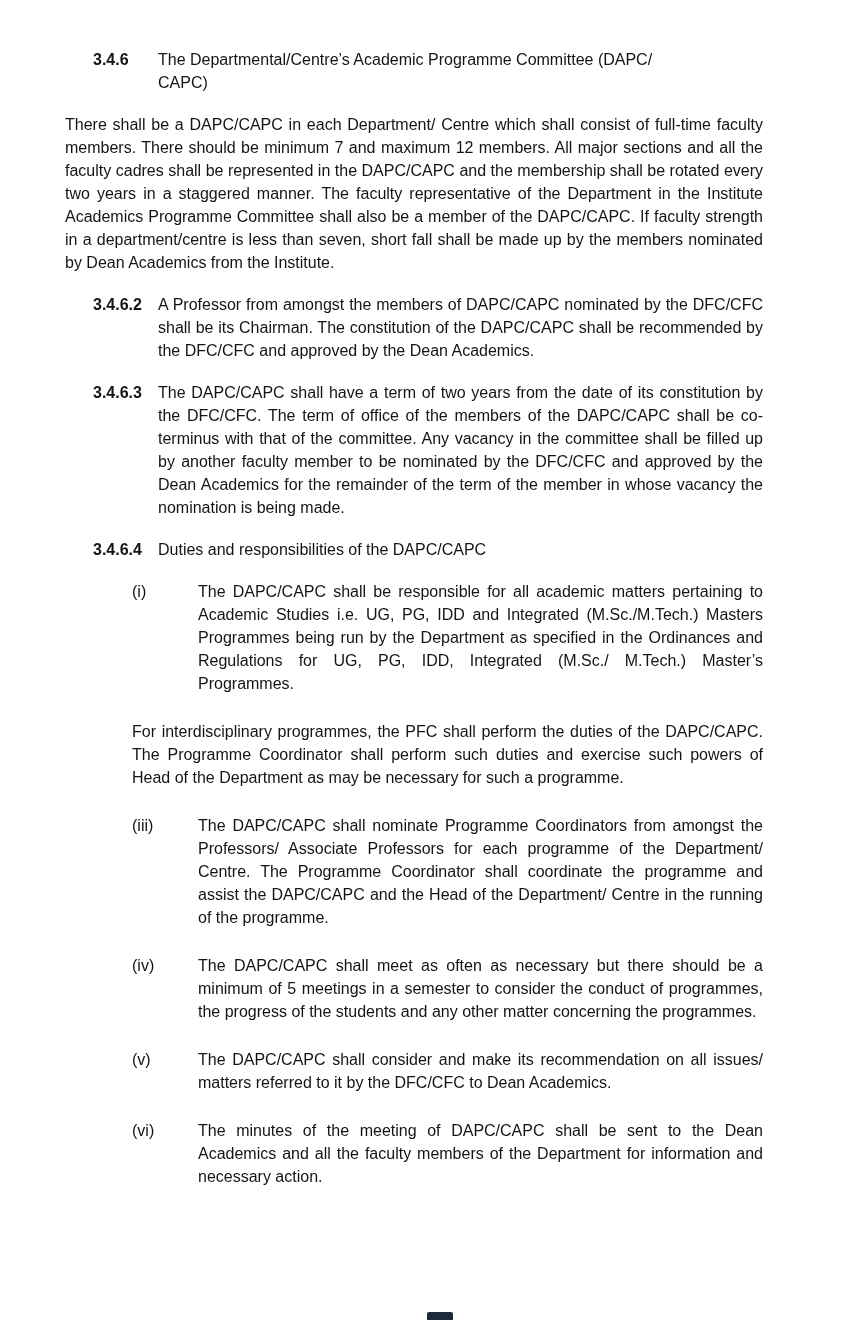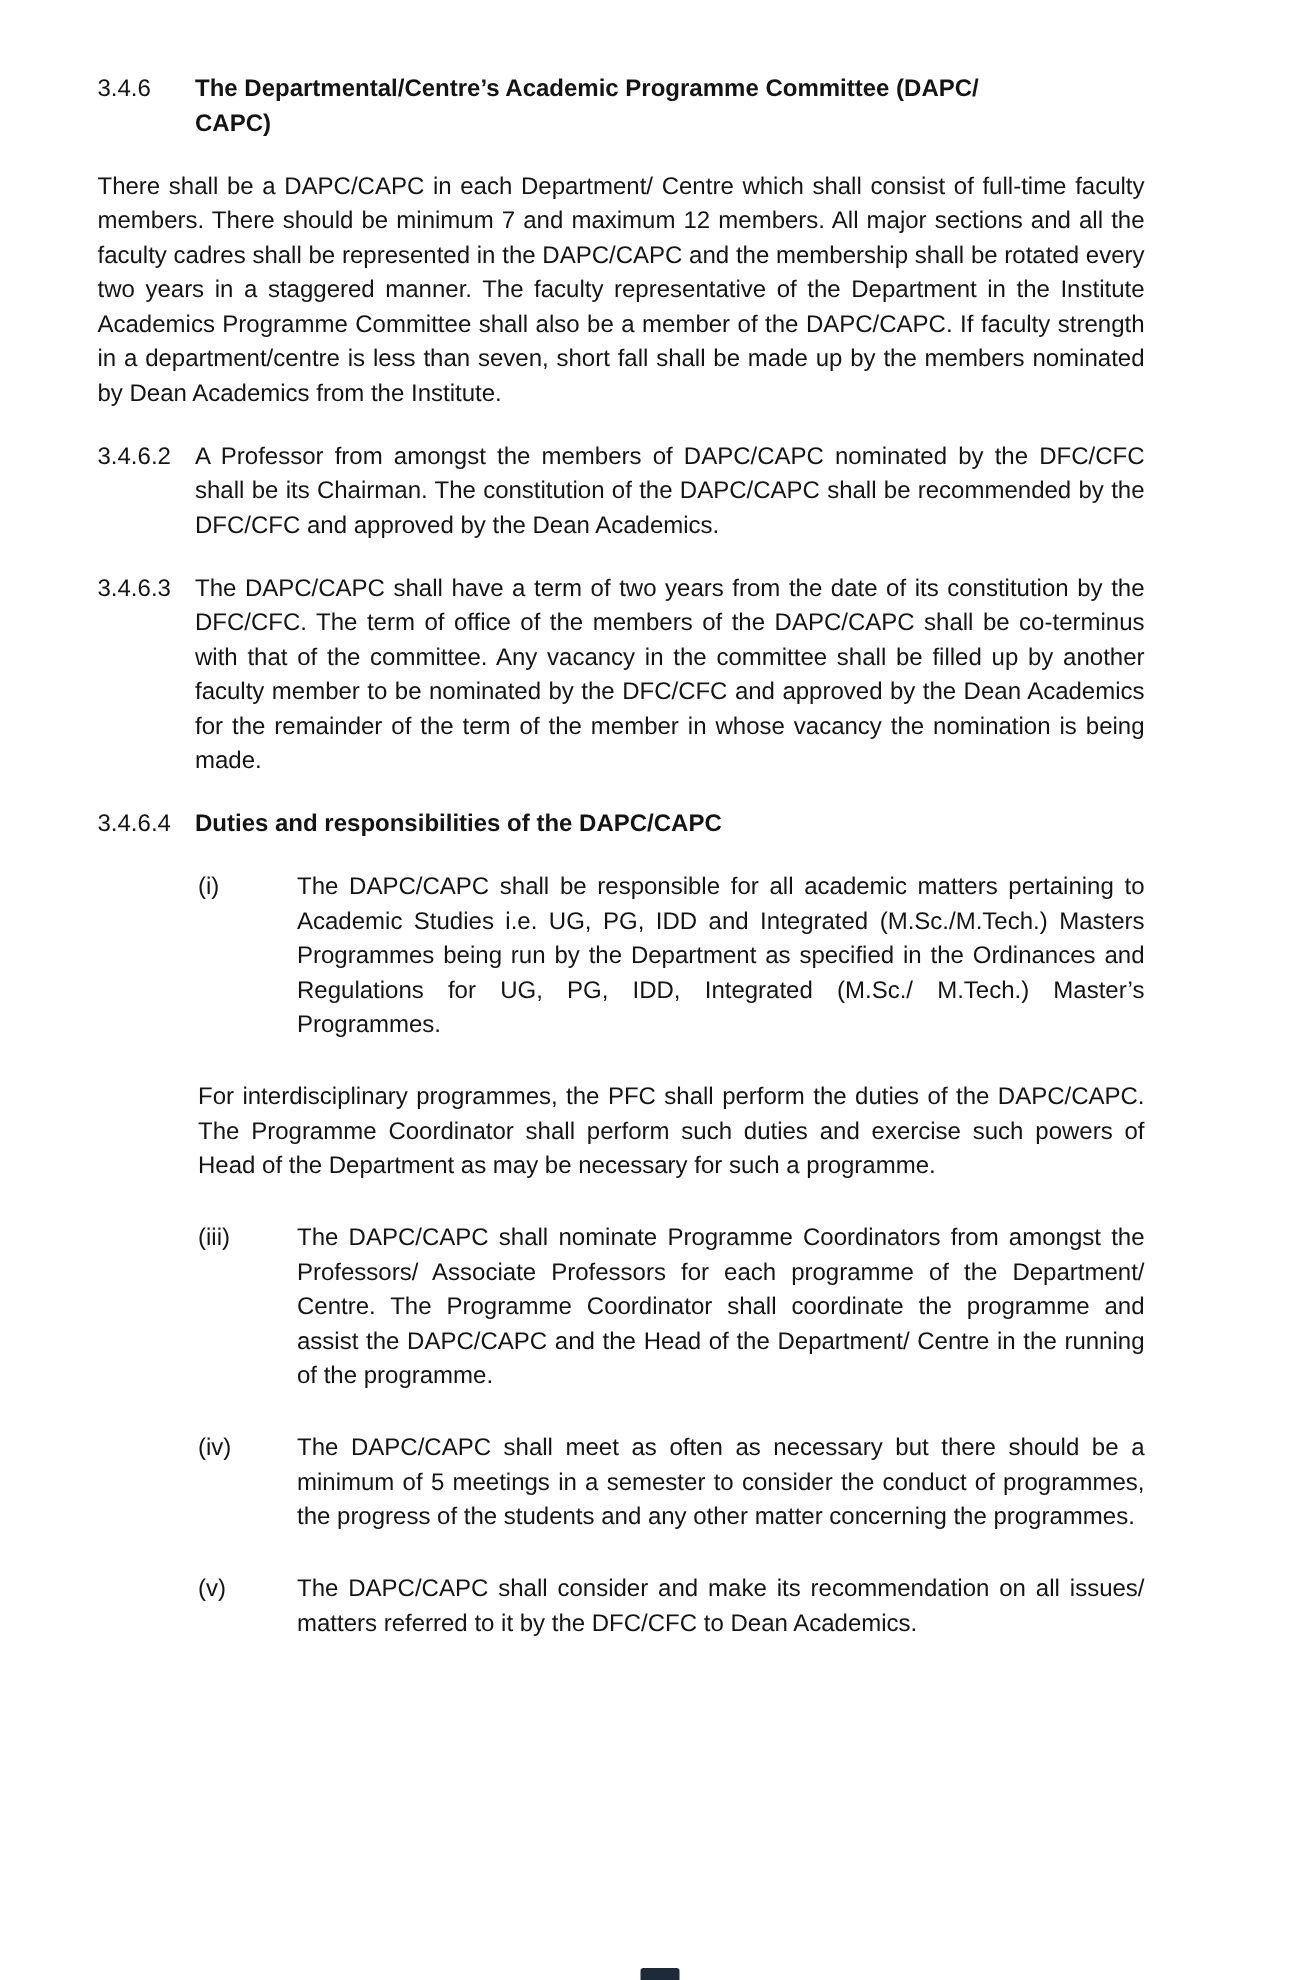--- a/index.html
+++ b/index.html
@@ -22,28 +22,29 @@
     padding: 48px 100px 0 65px;
     box-sizing: border-box;
     overflow: hidden;
   }
   .row {
     display: flex;
     margin-bottom: 19px;
   }
   .row .num {
     flex: 0 0 65px;
-    font-weight: normal;
+    font-weight: bold;
+    margin-left: 28px;
   }
   .row .content {
     flex: 1;
     text-align: justify;
   }
   .row.heading .content {
-    font-weight: bold;
+    font-weight: normal;
     text-align: left;
     white-space: pre-line;
   }
   .duty {
     display: flex;
     margin-left: 67px;
     margin-bottom: 25px;
   }
   .duty .label {
     flex: 0 0 66px;
@@ -109,16 +110,20 @@
   <div class="duty">
     <div class="label">(iv)</div>
     <div class="content">The DAPC/CAPC shall meet as often as necessary but there should be a minimum of 5 meetings in a semester to consider the conduct of programmes, the progress of the students and any other matter concerning the programmes.</div>
   </div>
 
   <div class="duty">
     <div class="label">(v)</div>
     <div class="content">The DAPC/CAPC shall consider and make its recommendation on all issues/ matters referred to it by the DFC/CFC to Dean Academics.</div>
   </div>
 
+  <div class="duty">
+    <div class="label">(vi)</div>
+    <div class="content">The minutes of the meeting of DAPC/CAPC shall be sent to the Dean Academics and all the faculty members of the Department for information and necessary action.</div>
+  </div>
 
   <div class="footer-mark"></div>
 
 </div>
 
 </body></html>

